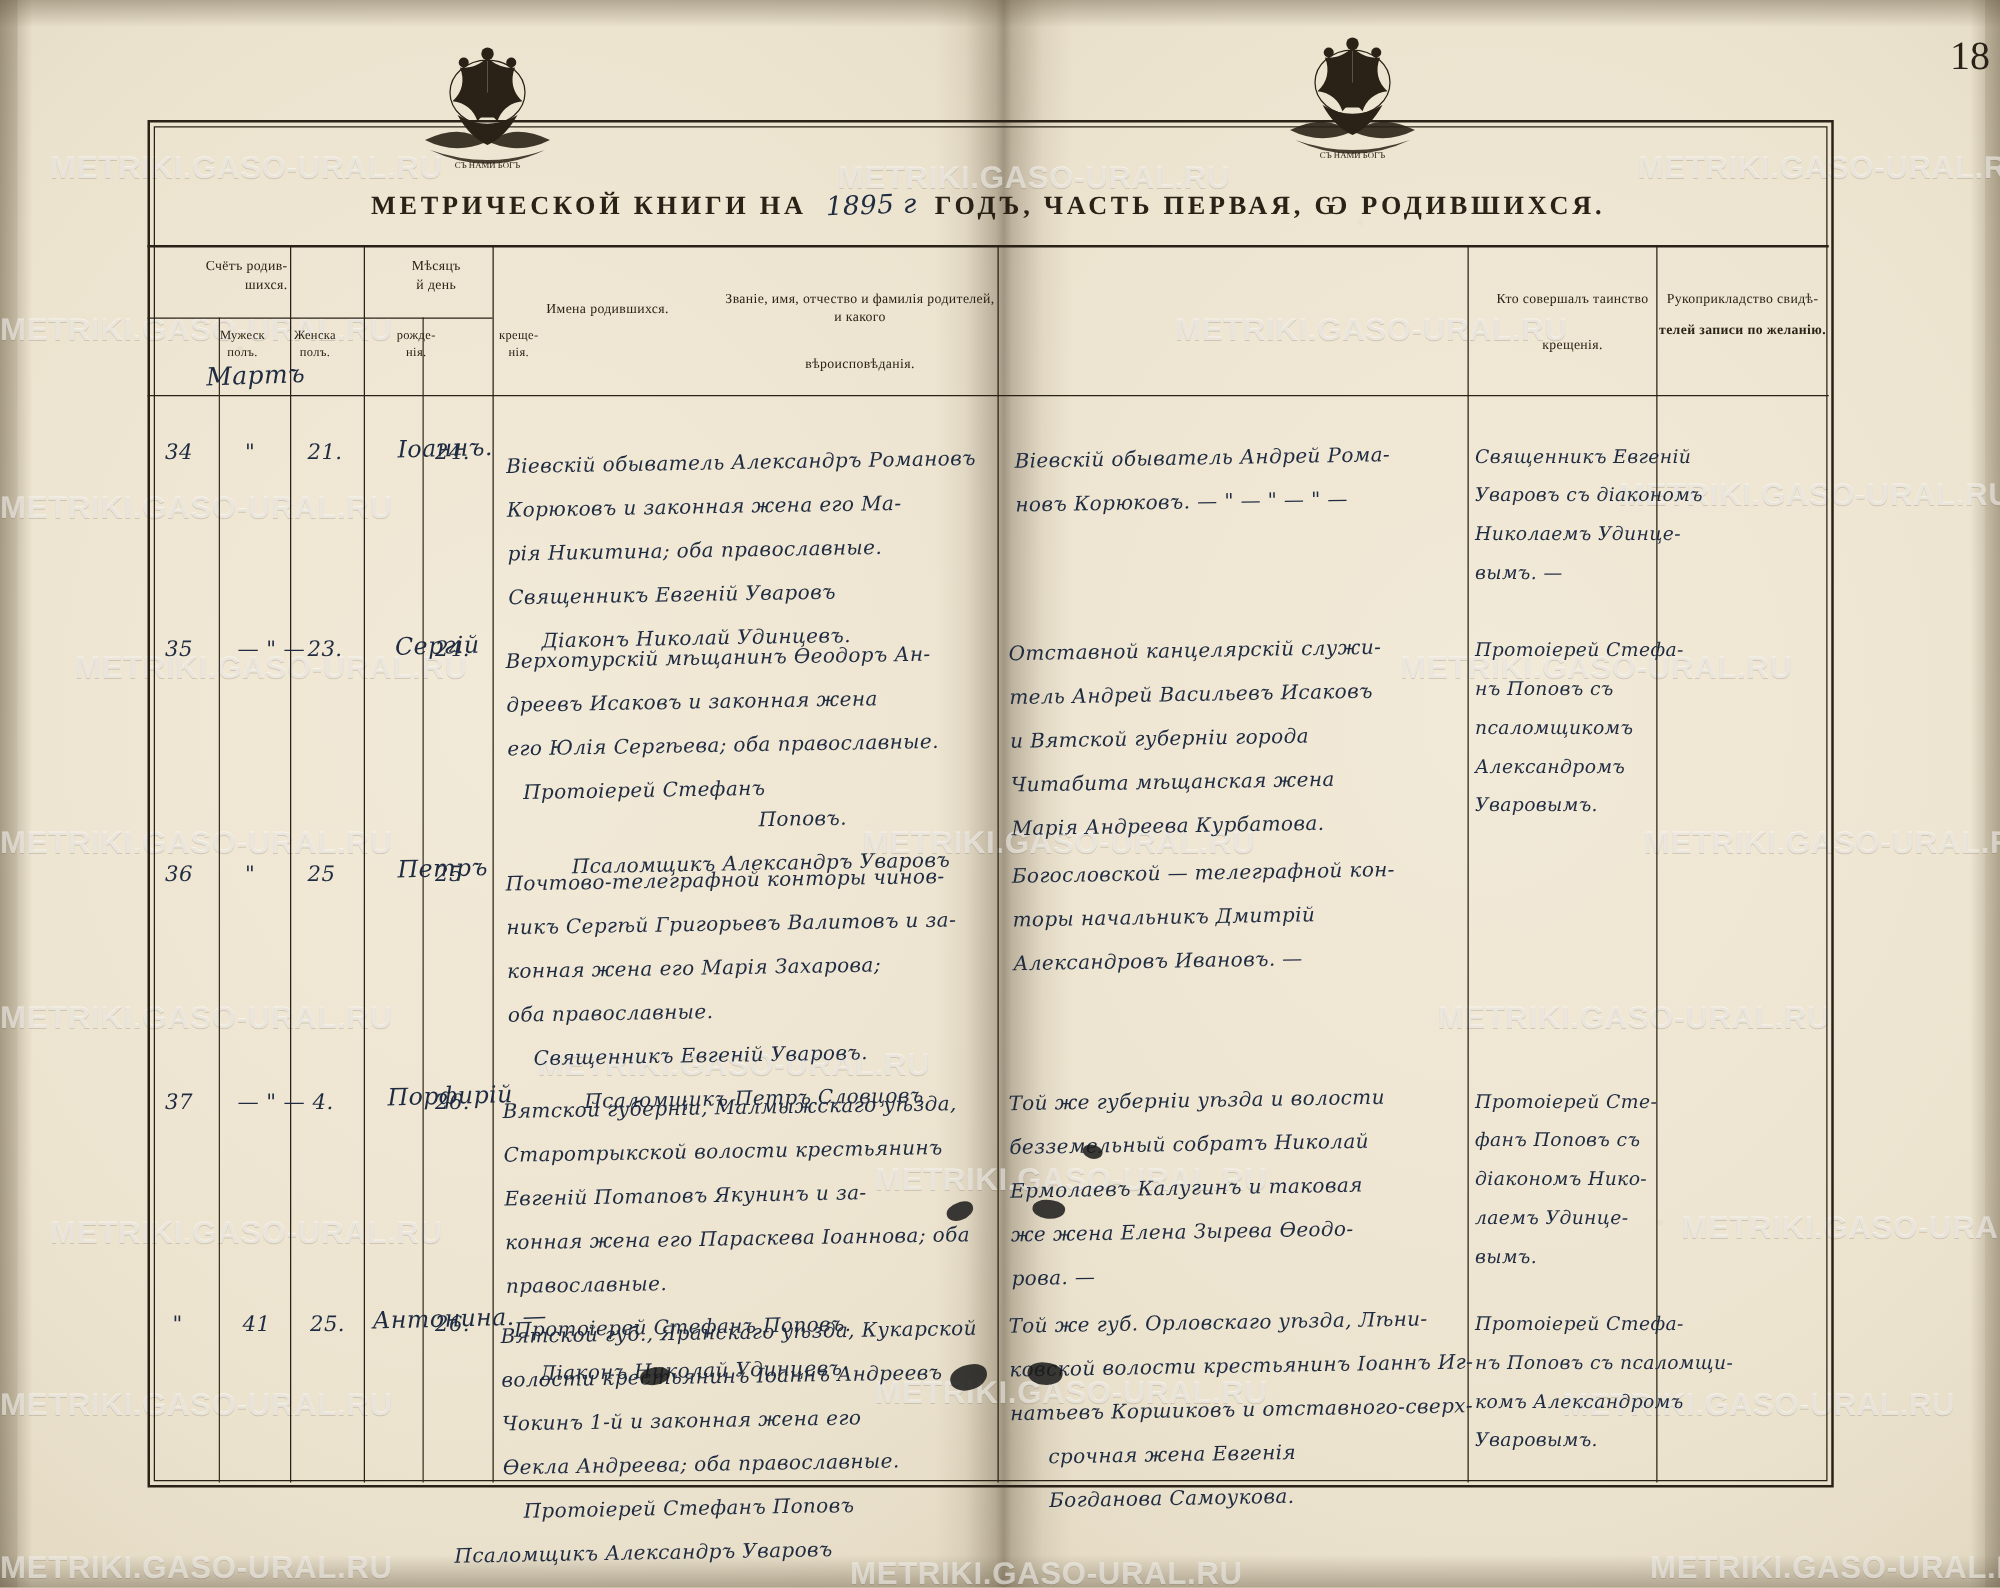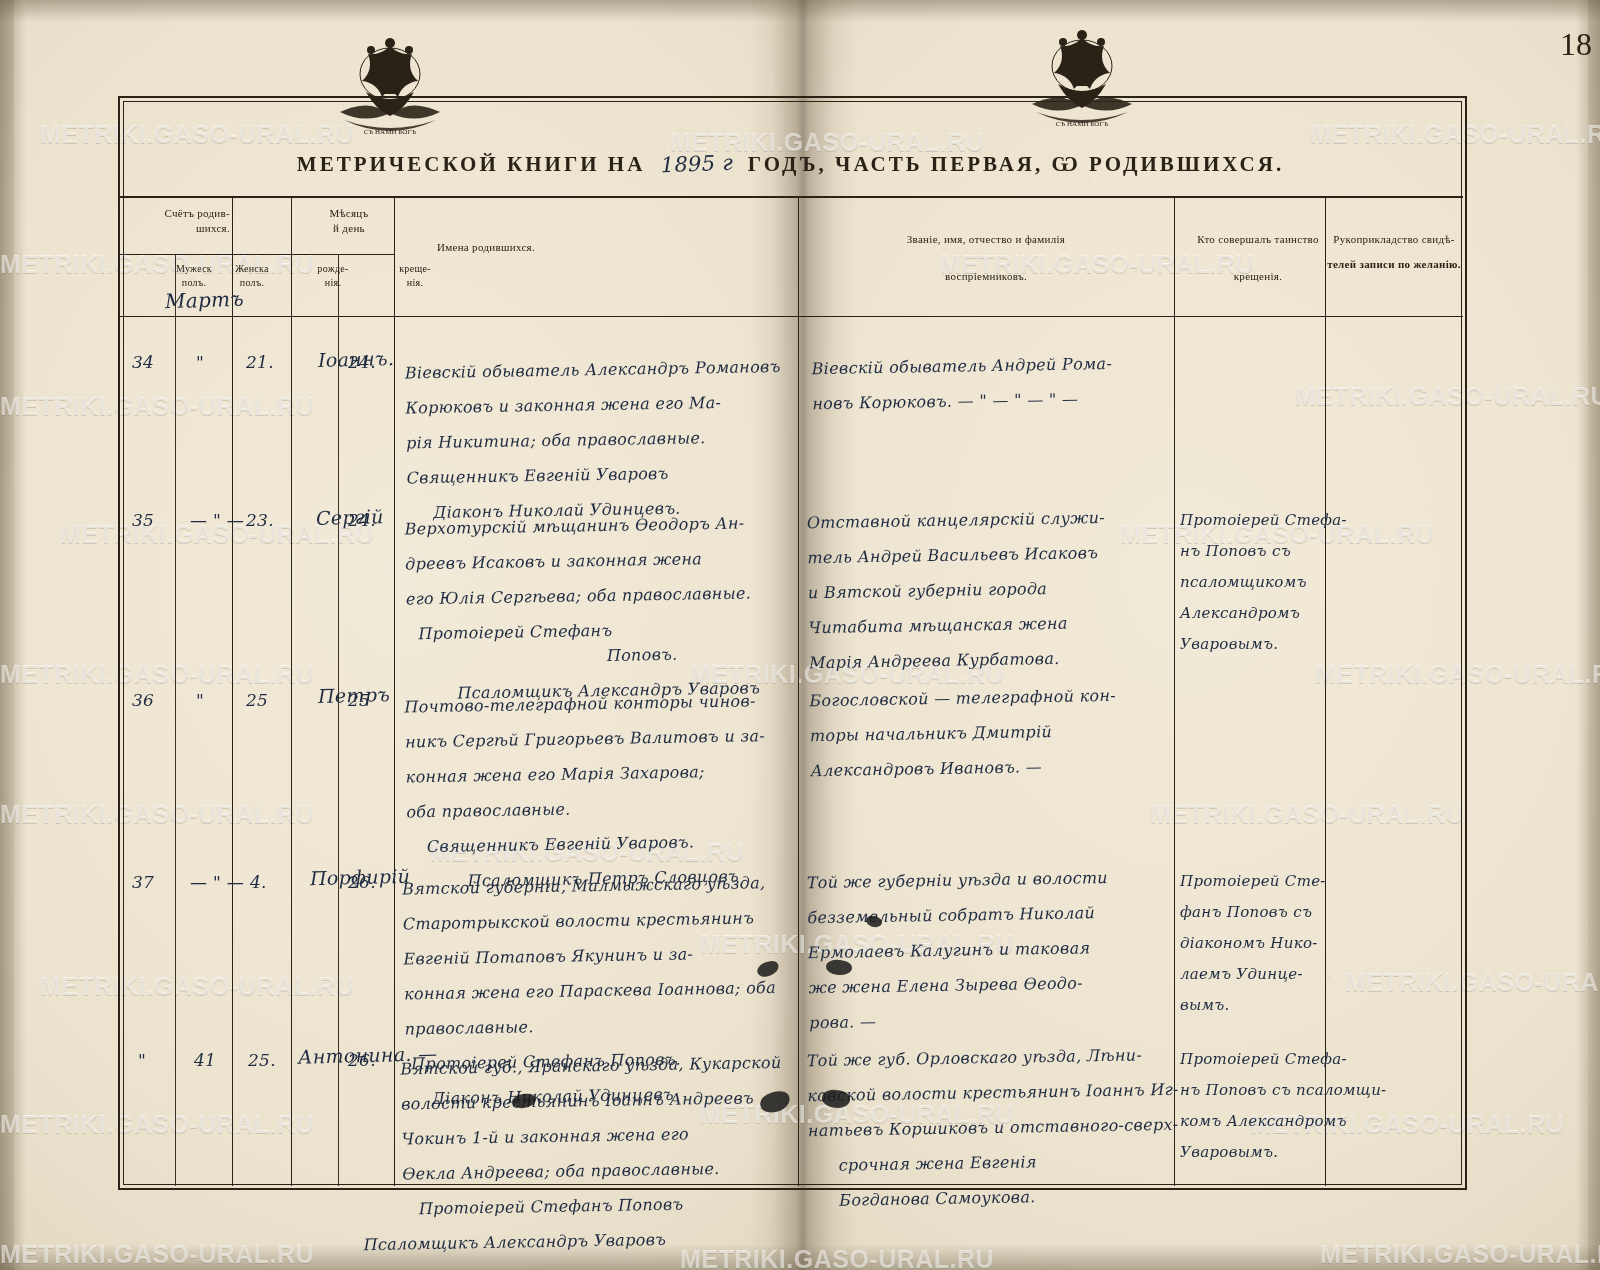--- a/index.html
+++ b/index.html
@@ -236,41 +236,47 @@
   <div class="hline" style="left:118px;top:254px;width:114px;"></div>
   <div class="hline" style="left:232px;top:254px;width:162px;"></div>
 
   <div class="colhead" style="left:120px;top:206px;width:110px;text-align:right;">Счётъ родив-<br>шихся.</div>
   <div class="colhead small" style="left:118px;top:262px;width:56px;">Мужеск<br>полъ.</div>
   <div class="colhead small" style="left:176px;top:262px;width:56px;">Женска<br>полъ.</div>
   <div class="colhead" style="left:234px;top:206px;width:158px;padding-left:36px;">Мѣсяцъ<br>й день</div>
   <div class="colhead small" style="left:234px;top:262px;width:102px;">рожде-<br>нія.</div>
   <div class="colhead small" style="left:340px;top:262px;width:54px;">креще-<br>нія.</div>
   <div class="colhead" style="left:396px;top:240px;width:180px;">Имена родившихся.</div>
-  <div class="colhead" style="left:800px;top:232px;width:372px;">Званіе, имя, отчество и фамилія<br><span style="display:block;margin-top:22px;">воспріемниковъ.</span></div>
+  <div class="colhead" style="left:580px;top:232px;width:216px;">Званіе, имя, отчество и фамилія родителей, и какого<br><span style="display:block;margin-top:22px;">вѣроисповѣданія.</span></div>
   <div class="colhead" style="left:1176px;top:232px;width:164px;">Кто совершалъ таинство<br><span style="display:block;margin-top:22px;">крещенія.</span></div>
   <div class="colhead" style="left:1327px;top:232px;width:134px;">Рукоприкладство свидѣ-<br><span style="display:block;margin-top:10px;font-weight:bold;">телей записи по желанію.</span></div>
 
   <div class="cell hw" style="left:165px;top:288px;font-size:20px;transform:rotate(-2deg);">Мартъ</div>
 
   <div class="cell hw num" style="left:132px;top:352px;">34</div>
   <div class="cell hw num" style="left:196px;top:352px;">"</div>
   <div class="cell hw num" style="left:246px;top:352px;">21.</div>
   <div class="cell hw num" style="left:348px;top:352px;">24.</div>
   <div class="cell hw" style="left:318px;top:348px;font-size:19px;transform:rotate(-1.5deg);">Іоаннъ.</div>
   <div class="cell hw" style="left:406px;top:352px;font-size:16px;line-height:35px;width:390px;transform:rotate(-1deg);">
     <span class="line">Віевскій обыватель Александръ Романовъ</span>
     <span class="line">Корюковъ и законная жена его Ма-</span>
     <span class="line">рія Никитина; оба православные.</span>
     <span class="line">Священникъ Евгеній Уваровъ</span>
     <span class="line" style="padding-left:26px;">Діаконъ Николай Удинцевъ.</span>
   </div>
   <div class="cell hw" style="left:812px;top:348px;font-size:16px;line-height:35px;width:360px;transform:rotate(-1deg);">
     <span class="line">Віевскій обыватель Андрей Рома-</span>
     <span class="line">новъ Корюковъ. — " — " — " —</span>
+  </div>
+  <div class="cell hw" style="left:1180px;top:350px;font-size:15px;line-height:31px;width:146px;">
+    <span class="line">Священникъ Евгеній</span>
+    <span class="line">Уваровъ съ діакономъ</span>
+    <span class="line">Николаемъ Удинце-</span>
+    <span class="line">вымъ. —</span>
   </div>
 
   <div class="cell hw num" style="left:132px;top:510px;">35</div>
   <div class="cell hw num" style="left:190px;top:510px;">— " —</div>
   <div class="cell hw num" style="left:246px;top:510px;">23.</div>
   <div class="cell hw num" style="left:348px;top:510px;">24.</div>
   <div class="cell hw" style="left:316px;top:506px;font-size:19px;transform:rotate(-1.5deg);">Сергій</div>
   <div class="cell hw" style="left:406px;top:508px;font-size:16px;line-height:35px;width:390px;transform:rotate(-1deg);">
     <span class="line">Верхотурскій мѣщанинъ Ѳеодоръ Ан-</span>
     <span class="line">дреевъ Исаковъ и законная жена</span>

